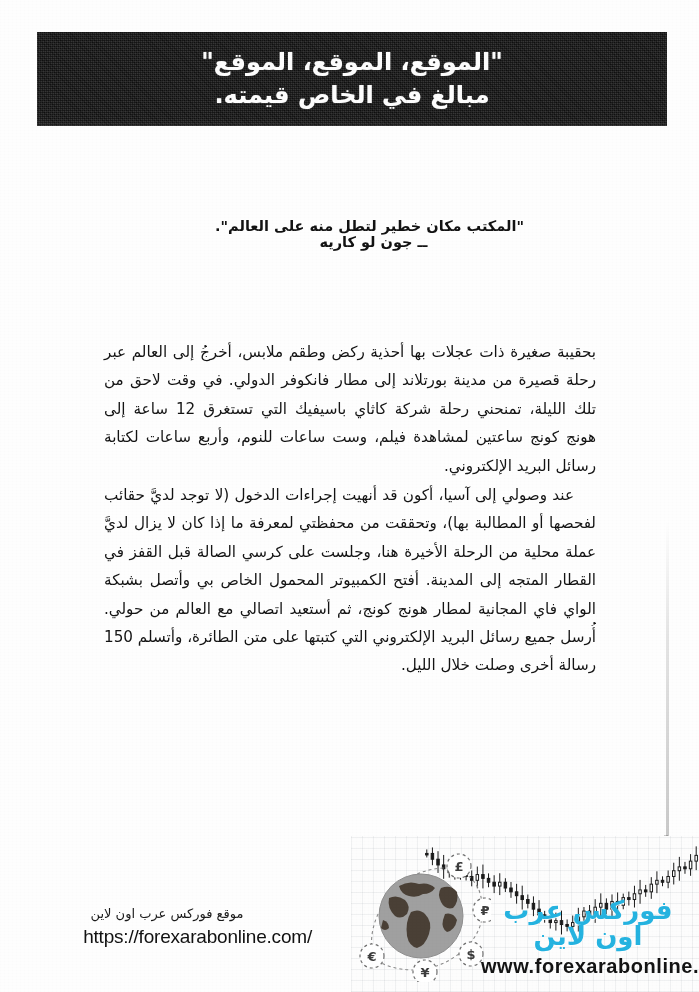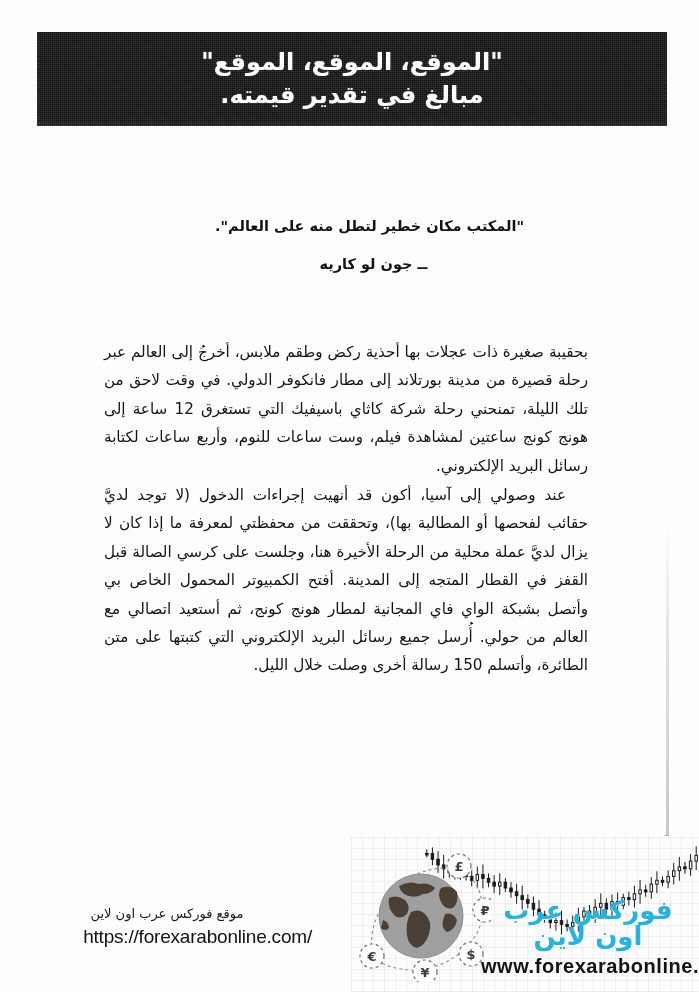--- a/index.html
+++ b/index.html
@@ -92,21 +92,20 @@
   }
   #epigraph-quote {
     font-family: "DejaVu Sans", sans-serif;
     font-weight: bold;
     font-size: 14.5px;
     color: #131313;
     direction: rtl;
     padding-left: 40px;
   }
   #epigraph-attrib {
-    margin-top: 22px;
     font-family: "DejaVu Sans", sans-serif;
     font-weight: bold;
     font-size: 14.5px;
     color: #131313;
     direction: rtl;
     padding-left: 48px;
   }
 
   
   #body-text {
@@ -116,21 +115,21 @@
     width: 492px;
     direction: rtl;
     text-align: justify;
     z-index: 10;
   }
   .para {
     font-family: "DejaVu Sans", sans-serif;
     font-size: 15.2px;
     line-height: 28.4px;
     color: #141414;
-    margin: 0 8px 1px 0;
+    margin: 0 0 1px 0;
     text-indent: 22px;
     text-align: justify;
     text-justify: inter-word;
   }
   .para.first { text-indent: 0; }
   .para:last-child { margin-bottom: 0; }
 
   
   #site-credit {
     position: absolute;
@@ -222,21 +221,21 @@
     fill: #3d3d3d;
   }
 </style>
 </head>
 <body>
 
 <div id="page">
 
   <div id="banner">
     <div class="banner-line">"الموقع، الموقع، الموقع"</div>
-    <div class="banner-line">مبالغ في تقدير قيمته.</div>
+    <div class="banner-line">مبالغ في الخاص قيمته.</div>
   </div>
 
   <div id="epigraph">
     <div id="epigraph-quote">"المكتب مكان خطير لتطل منه على العالم".</div>
     <div id="epigraph-attrib">ــ جون لو كاريه</div>
   </div>
 
   <div id="body-text">
     <p class="para first">بحقيبة صغيرة ذات عجلات بها أحذية ركض وطقم ملابس، أخرجُ إلى العالم عبر رحلة قصيرة من مدينة بورتلاند إلى مطار فانكوفر الدولي. في وقت لاحق من تلك الليلة، تمنحني رحلة شركة كاثاي باسيفيك التي تستغرق 12 ساعة إلى هونج كونج ساعتين لمشاهدة فيلم، وست ساعات للنوم، وأربع ساعات لكتابة رسائل البريد الإلكتروني.</p>
     <p class="para">عند وصولي إلى آسيا، أكون قد أنهيت إجراءات الدخول (لا توجد لديَّ حقائب لفحصها أو المطالبة بها)، وتحققت من محفظتي لمعرفة ما إذا كان لا يزال لديَّ عملة محلية من الرحلة الأخيرة هنا، وجلست على كرسي الصالة قبل القفز في القطار المتجه إلى المدينة. أفتح الكمبيوتر المحمول الخاص بي وأتصل بشبكة الواي فاي المجانية لمطار هونج كونج، ثم أستعيد اتصالي مع العالم من حولي. أُرسل جميع رسائل البريد الإلكتروني التي كتبتها على متن الطائرة، وأتسلم 150 رسالة أخرى وصلت خلال الليل.</p>

